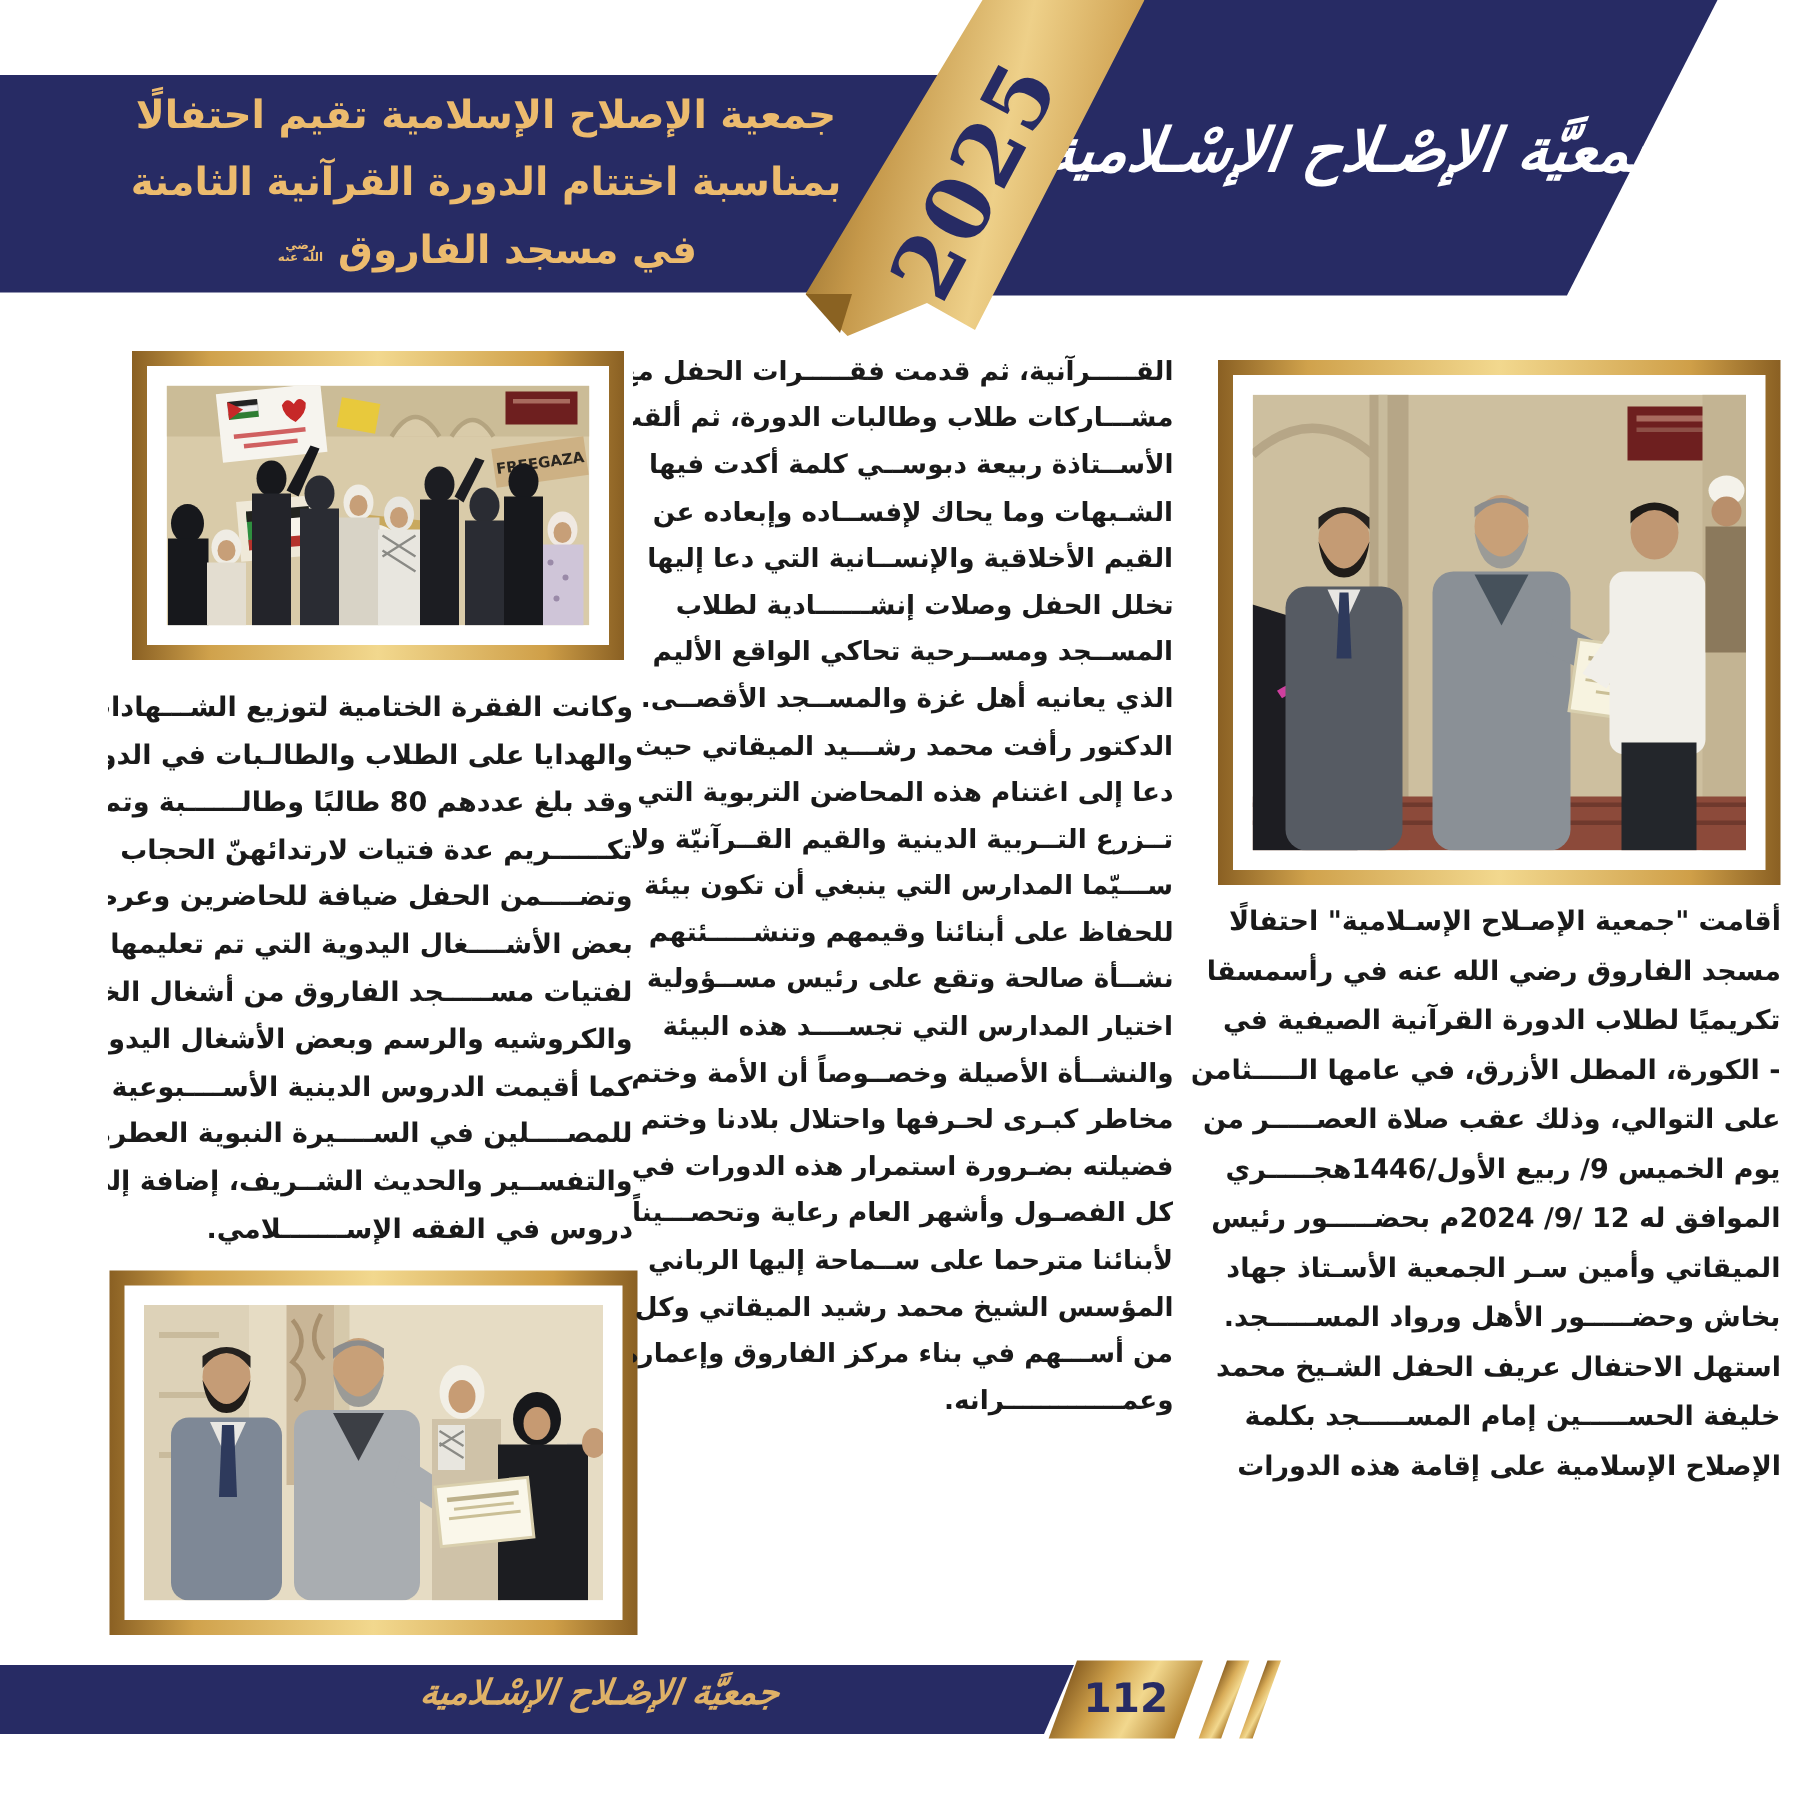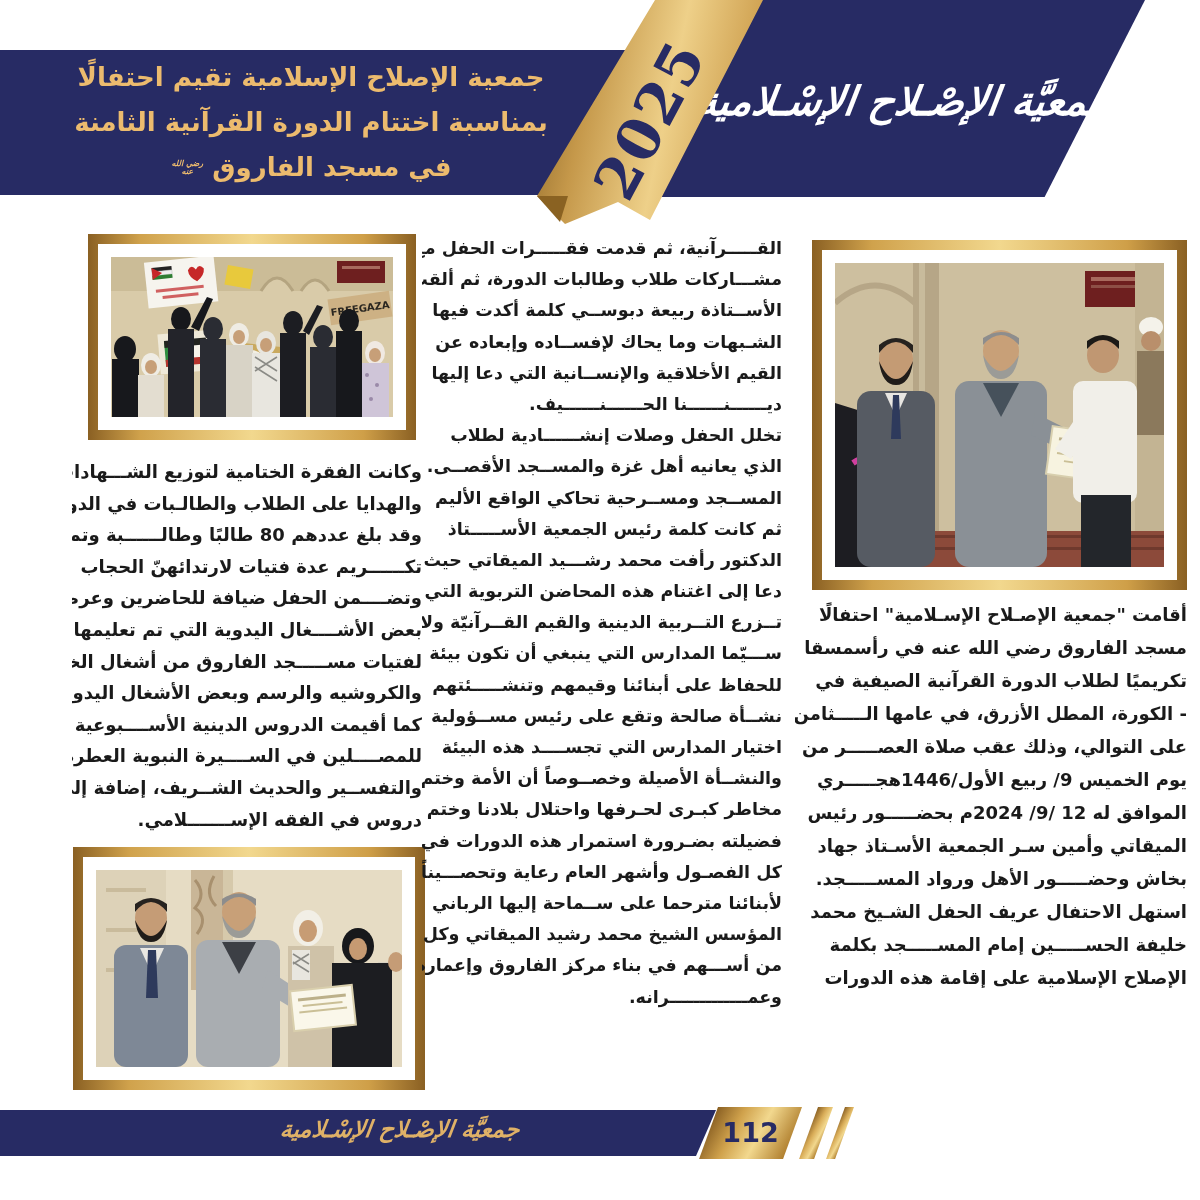--- a/index.html
+++ b/index.html
@@ -1,24 +1,24 @@
 <!DOCTYPE html>
 <html lang="ar"><head>
 <meta charset="utf-8">
 <style>
   html,body{margin:0;padding:0;background:#ffffff;}
   .page{position:relative;width:1200px;height:1200px;background:#ffffff;overflow:hidden;
         font-family:"DejaVu Sans",sans-serif;}
   
   .hdr-left-box{position:absolute;left:0;top:50px;width:702px;height:145px;background:#272b64;z-index:1;}
-  .hdr-title{position:absolute;left:31px;top:55px;width:560px;z-index:2;text-align:center;
+  .hdr-title{position:absolute;left:44px;top:55px;width:560px;z-index:2;text-align:center;
              direction:rtl;color:#ecbb6e;font-weight:bold;font-size:26px;line-height:45px;}
   .hdr-title .t3{display:flex;justify-content:center;align-items:center;gap:8px;direction:rtl;}
   .honorific{display:inline-block;width:34px;font-size:8px;line-height:8px;color:#ecbb6e;
-             text-align:center;white-space:normal;font-weight:bold;font-style:italic;}
+             text-align:center;white-space:normal;font-weight:bold;}
   .hdr-right-skew{position:absolute;left:760px;top:0;width:385px;height:197px;background:#272b64;
                   transform:skewX(-27deg);transform-origin:0 0;z-index:1;}
   .hdr-callig{position:absolute;left:690px;top:78px;width:430px;z-index:3;text-align:center;direction:rtl;
               color:#ffffff;font-weight:bold;font-size:40px;font-style:italic;transform:skewX(-8deg);}
   .ribbon{position:absolute;left:520px;top:0;width:260px;height:232px;z-index:4;}
   .ribbon .band{position:absolute;inset:0;
       background:linear-gradient(102deg,#7e5a1f 2%,#c5984a 28%,#eed089 55%,#c08a35 92%);
       clip-path:polygon(135px 0,243px 0,130px 220px,98px 202px,45px 224px,17px 196px);}
   .ribbon .fold{position:absolute;inset:0;background:#8a6222;
       clip-path:polygon(17px 196px,48px 196px,40px 222px);}
@@ -259,25 +259,23 @@
       <div class="line">خليفة الحســـــين إمام المســـــجد بكلمة</div>
       <div class="line">الإصلاح الإسلامية على إقامة هذه الدورات</div>
     </div>
 
   <div class="textcol col-m" style="left:422px;top:233px;width:360px;">
       <div class="line">القـــــرآنية، ثم قدمت فقـــــرات الحفل مع</div>
       <div class="line">مشـــاركات طلاب وطالبات الدورة، ثم ألقت</div>
       <div class="line">الأســتاذة ربيعة دبوســي كلمة أكدت فيها</div>
       <div class="line">الشـبهات وما يحاك لإفســاده وإبعاده عن</div>
       <div class="line">القيم الأخلاقية والإنســانية التي دعا إليها</div>
-      <div class="line">ديــــــنــــــنا الحــــــنــــــيف.</div>
       <div class="line">تخلل الحفل وصلات إنشــــــادية لطلاب</div>
+      <div class="line">المســجد ومســرحية تحاكي الواقع الأليم</div>
       <div class="line">الذي يعانيه أهل غزة والمســجد الأقصــى.</div>
-      <div class="line">المســجد ومســرحية تحاكي الواقع الأليم</div>
-      <div class="line">ثم كانت كلمة رئيس الجمعية الأســـــتاذ</div>
       <div class="line">الدكتور رأفت محمد رشـــيد الميقاتي حيث</div>
       <div class="line">دعا إلى اغتنام هذه المحاضن التربوية التي</div>
       <div class="line">تــزرع التــربية الدينية والقيم القــرآنيّة ولا</div>
       <div class="line">ســـيّما المدارس التي ينبغي أن تكون بيئة</div>
       <div class="line">للحفاظ على أبنائنا وقيمهم وتنشـــــئتهم</div>
       <div class="line">نشــأة صالحة وتقع على رئيس مســؤولية</div>
       <div class="line">اختيار المدارس التي تجســــد هذه البيئة</div>
       <div class="line">والنشــأة الأصيلة وخصــوصاً أن الأمة وختم</div>
       <div class="line">مخاطر كبـرى لحـرفها واحتلال بلادنا وختم</div>
       <div class="line">فضيلته بضـرورة استمرار هذه الدورات في</div>

